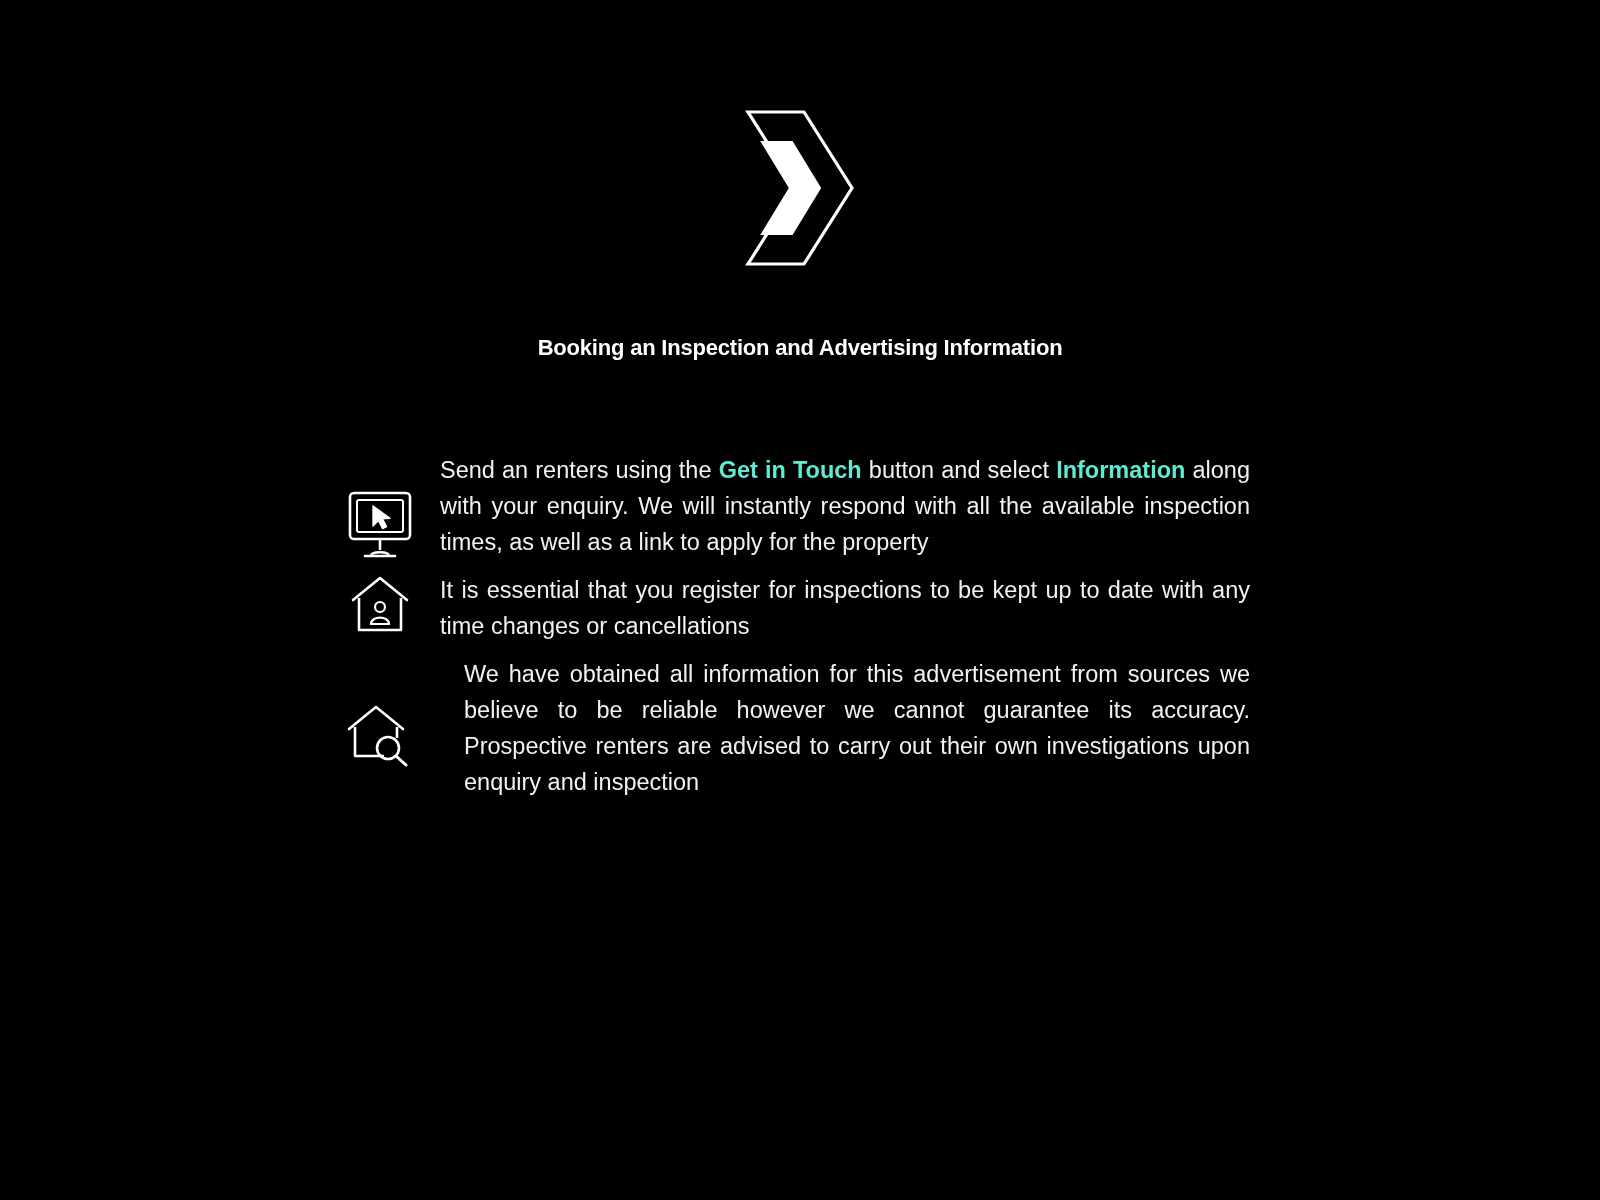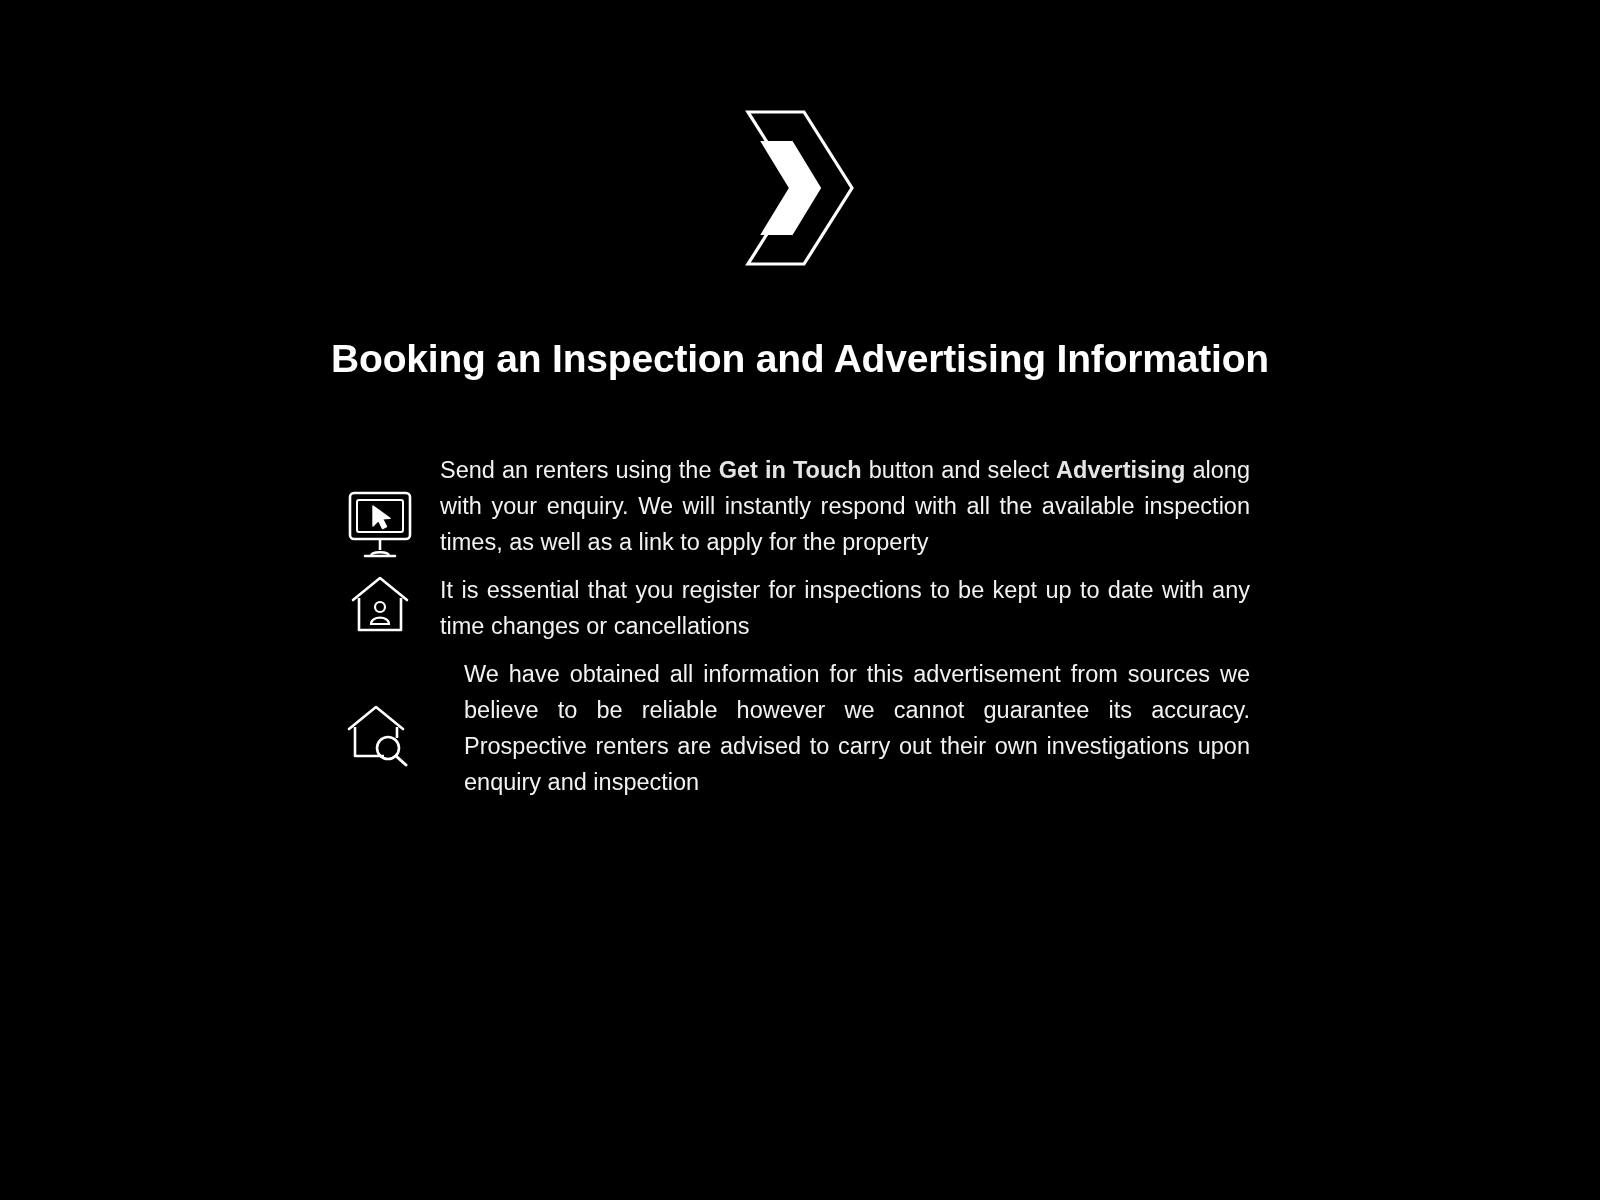--- a/index.html
+++ b/index.html
@@ -35,21 +35,21 @@
   }
   .logo-wrap svg { display: block; }
 
   
   .heading {
     position: absolute;
     top: 334px;
     left: 0;
     width: 1600px;
     text-align: center;
-    font-size: 39px;
+    font-size: 22px;
     font-weight: bold;
     letter-spacing: -0.2px;
     color: #ffffff;
     line-height: 1.3;
   }
 
   
   .items {
     position: absolute;
     top: 452px;
@@ -74,21 +74,21 @@
   .item-text {
     flex: 1 1 auto;
     font-size: 23.5px;
     line-height: 36px;
     color: #f2f2f2;
     text-align: justify;
     text-justify: inter-word;
     font-weight: 300;
     padding-right: 0;
   }
-  .item-text b { font-weight: 700; color: #e5e5e5; }
+  .item-text b { font-weight: 700; color: #5eead4; }
 
   
   .item-1 { margin-top: 0px; }
   .item-1 .item-icon { padding-top: 38px; }
 
   .item-2 { margin-top: 50px; }
   .item-2 .item-icon { padding-top: 2px; }
 
   .item-3 { margin-top: 52px; gap: 24px; }
   .item-3 .item-icon { padding-top: 48px; }
@@ -114,21 +114,21 @@
         <svg width="66" height="70" viewBox="0 0 66 70" fill="none">
           <rect x="3" y="3" width="60" height="46" rx="4" stroke="#ffffff" stroke-width="2.6" fill="none"></rect>
           <rect x="10" y="10" width="46" height="32" rx="2" stroke="#ffffff" stroke-width="2" fill="none"></rect>
           <path d="M26 16 L26 36 L31.5 30.5 L35.5 38.5 L39.5 36.5 L35.5 28.8 L43 28.2 Z" fill="#ffffff" stroke="#ffffff" stroke-width="1.4" stroke-linejoin="round"></path>
           <path d="M33 49 L33 60" stroke="#ffffff" stroke-width="2.6"></path>
           <path d="M18 66 L48 66" stroke="#ffffff" stroke-width="2.6" stroke-linecap="round"></path>
           <path d="M24 66 C24 61 42 61 42 66" stroke="#ffffff" stroke-width="2.4" fill="none"></path>
         </svg>
       </div>
       <div class="item-text">
-        <span>Send an renters using the </span><b>Get in Touch</b><span> button and select </span><b>Advertising</b><span> along with your enquiry. We will instantly respond with all the available inspection times, as well as a link to apply for the property</span>
+        <span>Send an renters using the </span><b>Get in Touch</b><span> button and select </span><b>Information</b><span> along with your enquiry. We will instantly respond with all the available inspection times, as well as a link to apply for the property</span>
       </div>
     </div>
 
     <div class="item item-2">
       <div class="item-icon">
         <svg width="66" height="62" viewBox="0 0 66 62" fill="none">
           <path d="M6 26 L33 4 L60 26" stroke="#ffffff" stroke-width="2.6" fill="none" stroke-linejoin="round" stroke-linecap="round"></path>
           <path d="M12 24 L12 56 L54 56 L54 24" stroke="#ffffff" stroke-width="2.6" fill="none" stroke-linejoin="round"></path>
           <circle cx="33" cy="33" r="5" stroke="#ffffff" stroke-width="2.2" fill="none"></circle>
           <path d="M24 50 C24 41.5 42 41.5 42 50 Z" stroke="#ffffff" stroke-width="2.2" fill="none"></path>

